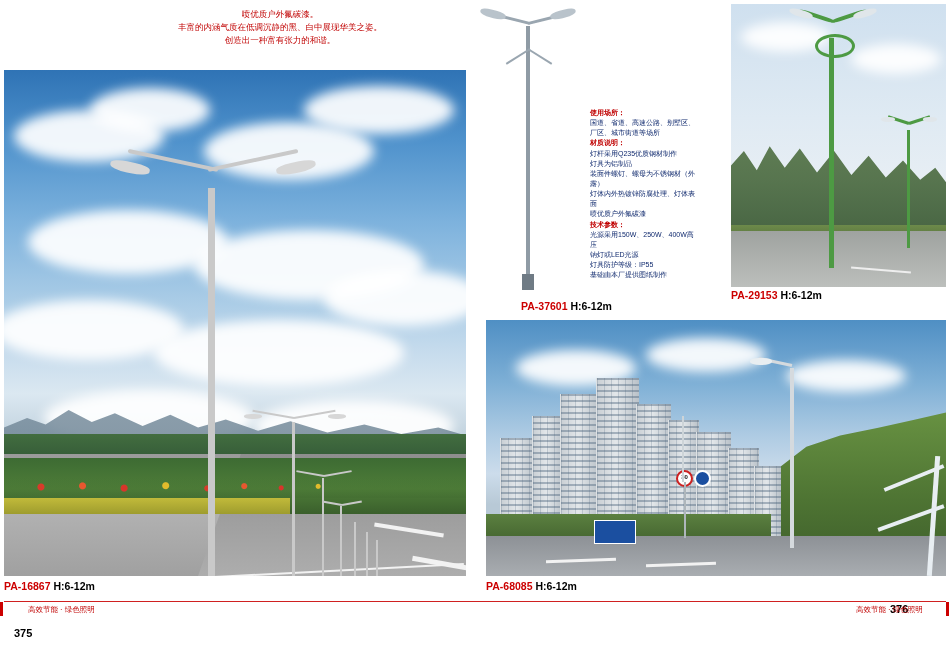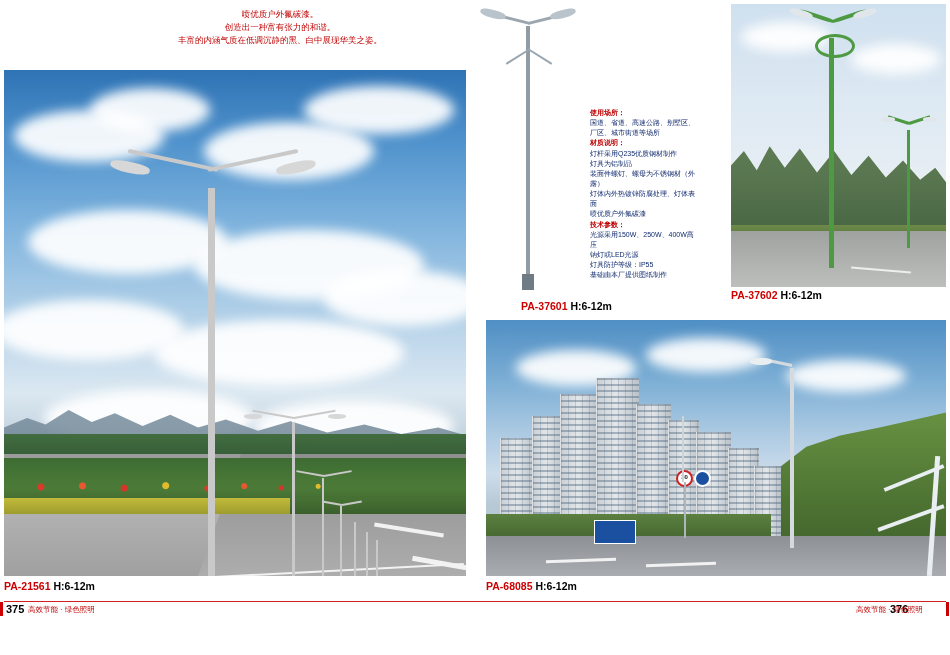--- a/index.html
+++ b/index.html
@@ -240,22 +240,22 @@
     background:#e8eef2;
   }
 </style>
 </head>
 <body>
 
 <div class="page">
 
   <div class="poem">
     <div>喷优质户外氟碳漆。</div>
+    <div>丰富的内涵气质在低调沉静的黑、白中展现华美之姿。</div>
     <div>创造出一种富有张力的和谐。</div>
-    <div>丰富的内涵气质在低调沉静的黑、白中展现华美之姿。</div>
   </div>
 
   <div class="photo" id="photo-highway">
     <div class="sky-grad"></div>
 
     <div class="cloud" style="left:10px;  top:40px;  width:150px; height:52px;"></div>
     <div class="cloud" style="left:86px;  top:18px;  width:120px; height:44px;"></div>
     <div class="cloud" style="left:200px; top:52px;  width:170px; height:58px;"></div>
     <div class="cloud" style="left:300px; top:16px;  width:150px; height:48px;"></div>
     <div class="cloud" style="left:24px;  top:140px; width:200px; height:64px;"></div>
@@ -299,21 +299,21 @@
 
     <div class="lamp-pole" style="left:336px; top:436px; width:2px; height:84px;"></div>
     <div class="lamp-pole" style="left:318px; top:434px; width:20px; height:1.5px; transform:rotate(10deg); transform-origin:right center;"></div>
     <div class="lamp-pole" style="left:338px; top:434px; width:20px; height:1.5px; transform:rotate(-10deg); transform-origin:left center;"></div>
 
     <div class="lamp-pole" style="left:350px; top:452px; width:2px; height:68px;"></div>
     <div class="lamp-pole" style="left:362px; top:462px; width:2px; height:56px;"></div>
     <div class="lamp-pole" style="left:372px; top:470px; width:2px; height:48px;"></div>
   </div>
   <div class="caption" style="left:4px; top:580px;">
-    <span class="code">PA-21561</span>
+    <span class="code">PA-16867</span>
     <span class="size">H:6-12m</span>
   </div>
 
   <div class="photo" id="photo-37601">
     <div style="position:absolute;left:0;top:0;width:100%;height:100%;background:#ffffff;"></div>
     <div class="lamp-pole" style="left:50px; top:22px; width:4px; height:262px; background:#8f9ba5;"></div>
     <div class="lamp-pole" style="left:46px; top:270px; width:12px; height:16px; background:#6f7b85;"></div>
     <div class="lamp-pole" style="left:10px; top:18px; width:44px; height:3px; background:#9aa6b0; transform:rotate(14deg); transform-origin:right center; border-radius:2px;"></div>
     <div class="lamp-pole" style="left:52px; top:18px; width:44px; height:3px; background:#9aa6b0; transform:rotate(-14deg); transform-origin:left center; border-radius:2px;"></div>
     <div class="lamp-head" style="left:4px; top:6px; width:26px; height:8px; background:#b9c3cb; transform:rotate(14deg);"></div>
@@ -359,21 +359,21 @@
     <div class="lamp-head" style="left:122px; top:6px; width:24px; height:7px; background:#e0e6ea; transform:rotate(-16deg);"></div>
     <div class="lamp-pole" style="left:84px; top:30px; width:34px; height:18px; background:transparent; border:3px solid #4d9a43; border-radius:50%;"></div>
 
     <div class="lamp-pole" style="left:176px; top:126px; width:3px; height:118px; background:#4d9a43;"></div>
     <div class="lamp-pole" style="left:156px; top:118px; width:22px; height:3px; background:#4d9a43; transform:rotate(18deg); transform-origin:right center;"></div>
     <div class="lamp-pole" style="left:178px; top:118px; width:22px; height:3px; background:#4d9a43; transform:rotate(-18deg); transform-origin:left center;"></div>
     <div class="lamp-head" style="left:150px; top:113px; width:14px; height:5px; background:#e0e6ea;"></div>
     <div class="lamp-head" style="left:192px; top:113px; width:14px; height:5px; background:#e0e6ea;"></div>
   </div>
   <div class="caption" style="left:731px; top:289px;">
-    <span class="code">PA-37602</span>
+    <span class="code">PA-29153</span>
     <span class="size">H:6-12m</span>
   </div>
 
   <div class="photo" id="photo-37603">
     <div class="p3-sky"></div>
     <div class="cloud" style="left:30px;top:30px;width:120px;height:36px;"></div>
     <div class="cloud" style="left:160px;top:18px;width:120px;height:34px;"></div>
     <div class="cloud" style="left:300px;top:40px;width:120px;height:32px;"></div>
 
     <div class="p3-hill"></div>
@@ -408,20 +408,20 @@
     <div class="p3-rail" style="right:0px; bottom:96px; width:64px; height:4px; transform:rotate(-22deg);"></div>
     <div class="p3-rail" style="right:0px; bottom:56px; width:70px; height:4px; transform:rotate(-20deg);"></div>
   </div>
   <div class="caption" style="left:486px; top:580px;">
     <span class="code">PA-68085</span>
     <span class="size">H:6-12m</span>
   </div>
 
   <div class="footer-rule"></div>
   <div class="red-swatch" style="left:0px;"></div>
-  <div class="pagenum" style="left:6px;">375</div>
+  <div class="pagenum" style="left:14px;margin-top:24px;">375</div>
   <div class="footer-text" style="left:28px;">高效节能 · 绿色照明</div>
 
   <div class="pagenum" style="left:890px;">376</div>
   <div class="footer-text" style="left:856px;">高效节能 · 绿色照明</div>
   <div class="red-swatch" style="left:946px;"></div>
 
 </div>
 
 </body></html>

